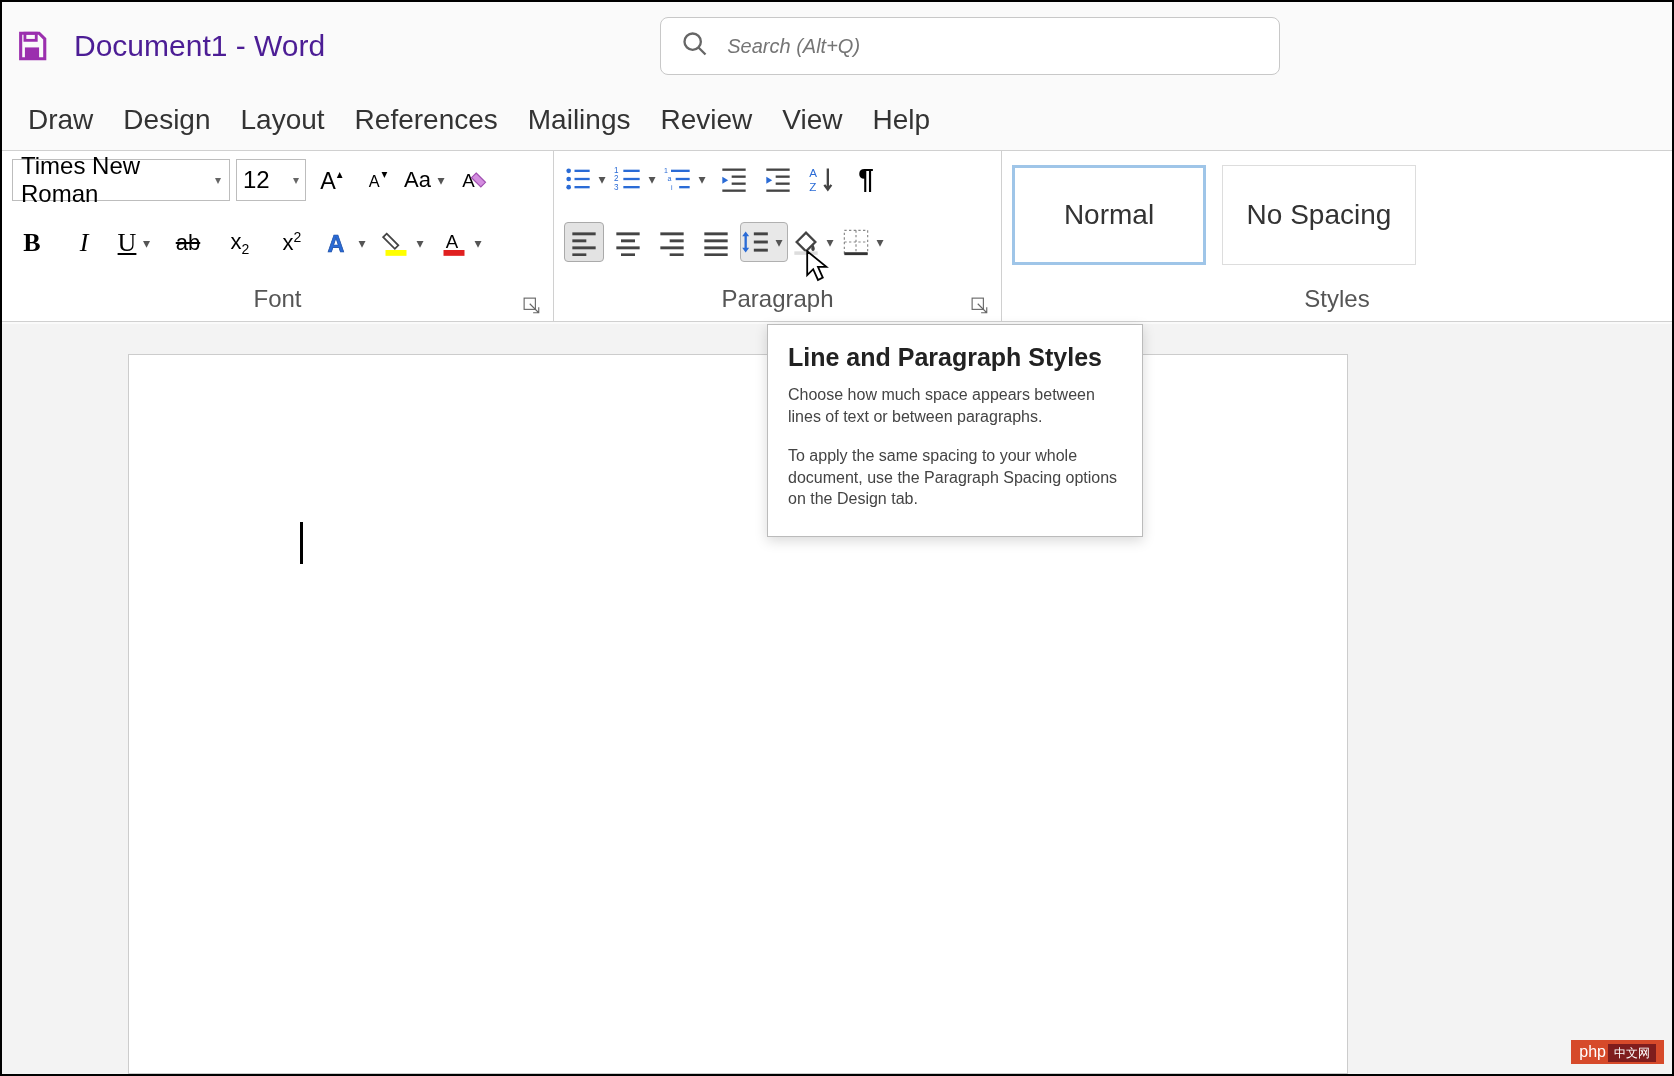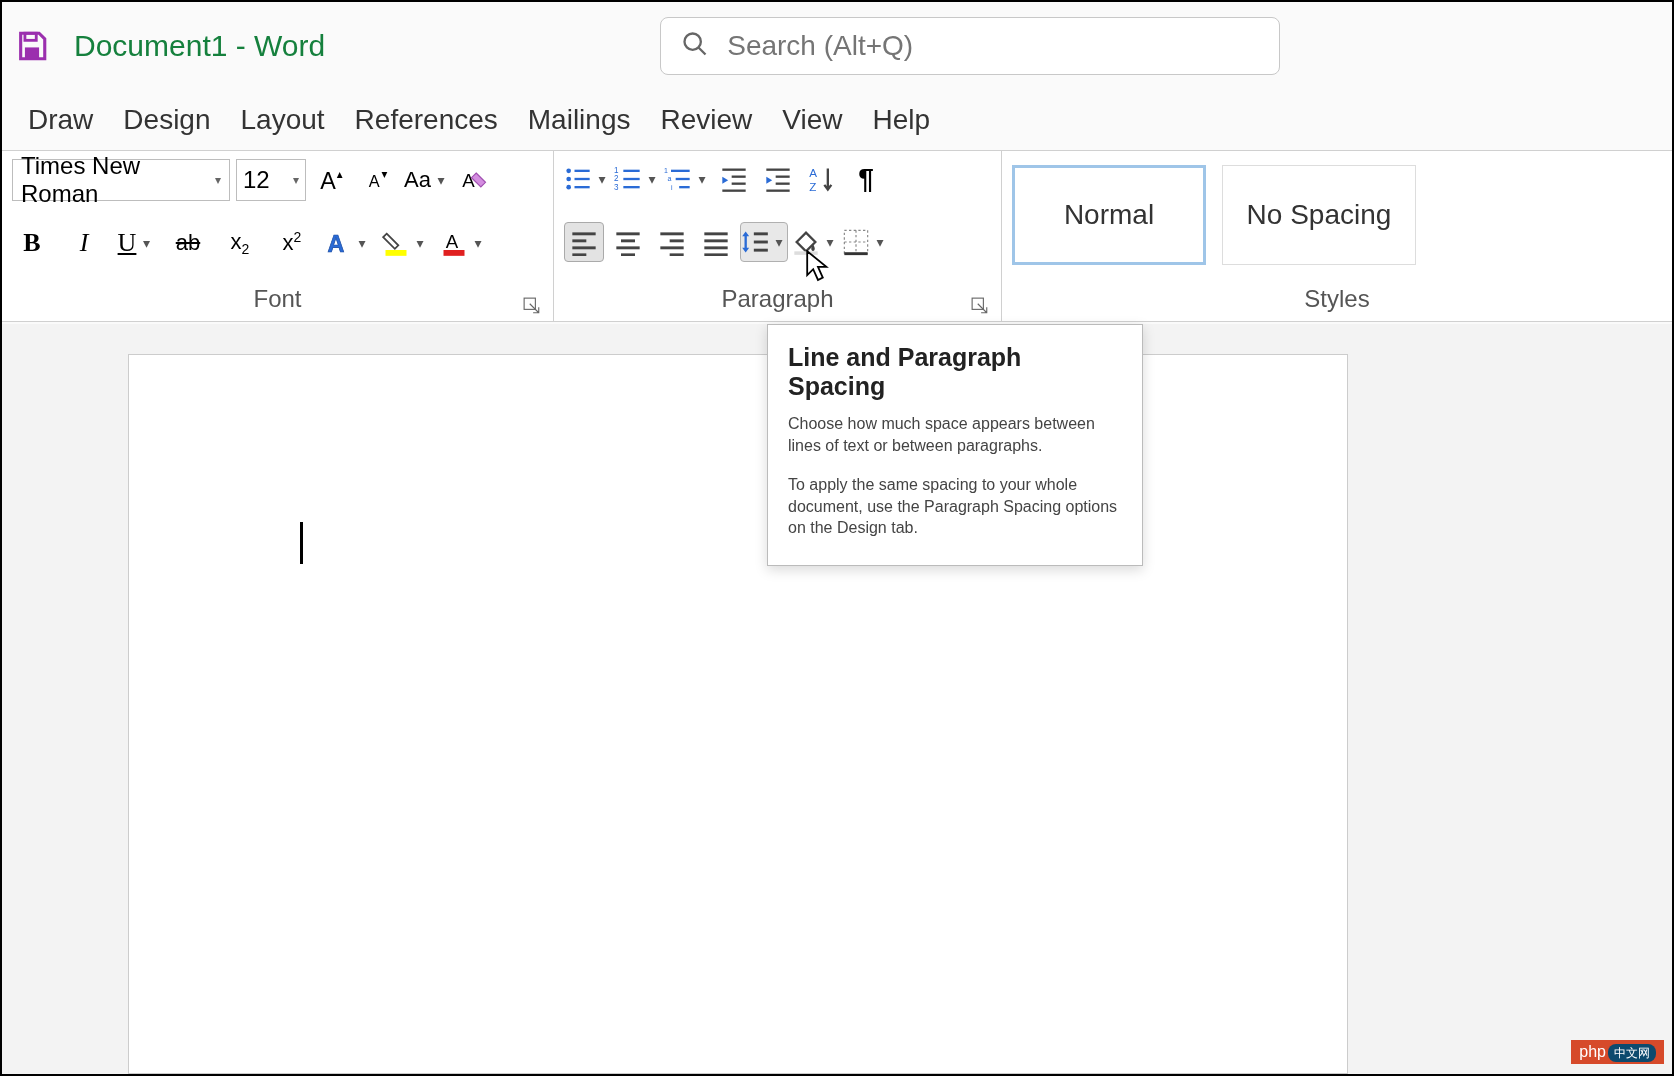--- a/index.html
+++ b/index.html
@@ -2,25 +2,25 @@
 <html><head>
 <meta charset="utf-8">
 <style>
 * { box-sizing: border-box; margin: 0; padding: 0; font-family: 'Segoe UI', Arial, sans-serif; }
 body { width: 1674px; height: 1076px; background: #fafafa; overflow: hidden; position: relative; border: 2px solid #000; }
 
 
 .titlebar { height: 88px; display: flex; align-items: center; padding: 0 10px; background: #fafafa; }
 .save-icon { width: 40px; height: 40px; margin-right: 22px; display: flex; align-items: center; justify-content: center; }
 .save-icon svg { width: 34px; height: 34px; }
-.doc-title { font-size: 30px; color: #15803d; }
+.doc-title { font-size: 30px; color: #4c1d95; }
 .search-wrap { margin-left: 335px; }
 .search-box { width: 620px; height: 58px; border: 1px solid #c8c8c8; border-radius: 8px; background: #fff; display: flex; align-items: center; padding: 0 20px; }
 .search-box svg { width: 28px; height: 28px; margin-right: 18px; }
-.search-box input { border: none; outline: none; font-size: 28px; color: #4c1d95; width: 100%; background: transparent; }
+.search-box input { border: none; outline: none; font-size: 20px; color: #4c1d95; width: 100%; background: transparent; font-style: italic; }
 
 
 .tabs { height: 60px; display: flex; align-items: center; padding: 0 22px; gap: 22px; background: #fafafa; }
 .tabs span { font-size: 28px; color: #333; cursor: pointer; padding: 6px 4px; }
 
 
 .ribbon { background: #fff; border-top: 1px solid #d0d0d0; border-bottom: 1px solid #d0d0d0; height: 172px; display: flex; }
 .group { border-right: 1px solid #d0d0d0; padding: 8px 10px 4px 10px; display: flex; flex-direction: column; justify-content: space-between; }
 .group-label { text-align: center; font-size: 24px; color: #555; padding-bottom: 4px; position: relative; }
 .dlg-launcher { position: absolute; right: 2px; bottom: 6px; width: 18px; height: 18px; }
@@ -60,21 +60,21 @@
 .tooltip { position: absolute; left: 765px; top: 322px; width: 376px; background: #fff; border: 1px solid #bbb; box-shadow: 0 4px 12px rgba(0,0,0,0.15); padding: 18px 20px 22px 20px; }
 .tooltip h3 { font-size: 25px; font-weight: 600; color: #222; margin-bottom: 12px; }
 .tooltip p { font-size: 16px; color: #444; line-height: 1.35; margin-bottom: 18px; }
 .tooltip p:last-child { margin-bottom: 4px; }
 
 
 .mouse-cursor { position: absolute; left: 804px; top: 248px; width: 24px; height: 30px; z-index: 100; }
 
 
 .watermark { position: absolute; right: 8px; bottom: 10px; background: #d64a2a; color: #fff; font-size: 16px; padding: 2px 8px; font-family: monospace; }
-.watermark .cn { background: #0c4a6e; padding: 2px 6px; margin-left: 2px; font-size: 12px; border-radius: 8px; }
+.watermark .cn { background: #7f1d1d; padding: 2px 6px; margin-left: 2px; font-size: 12px; }
 
 .chev-down { font-size: 12px; color: #666; }
 </style>
 </head>
 <body>
 
 <div class="titlebar">
   <div class="save-icon">
     <svg viewBox="0 0 24 24">
         <path fill="none" stroke="#9b2fae" stroke-width="2.2" d="M4 3h13l4 4v14H4z"></path>
@@ -342,21 +342,21 @@
   </div>
 
 </div>
 
 <div class="doc-area">
   <div class="page"></div>
 </div>
 <div class="cursor-caret"></div>
 
 <div class="tooltip">
-  <h3>Line and Paragraph Spacing</h3>
+  <h3>Line and Paragraph Styles</h3>
   <p>Choose how much space appears between lines of text or between paragraphs.</p>
   <p>To apply the same spacing to your whole document, use the Paragraph Spacing options on the Design tab.</p>
 </div>
 
 <div class="mouse-cursor">
   <svg viewBox="0 0 20 28">
       <path d="M1 1l0 20 5-5 4 9 4-2-4-9 7 0z" fill="#fff" stroke="#000" stroke-width="1.5"></path>
     </svg>
 </div>
 

